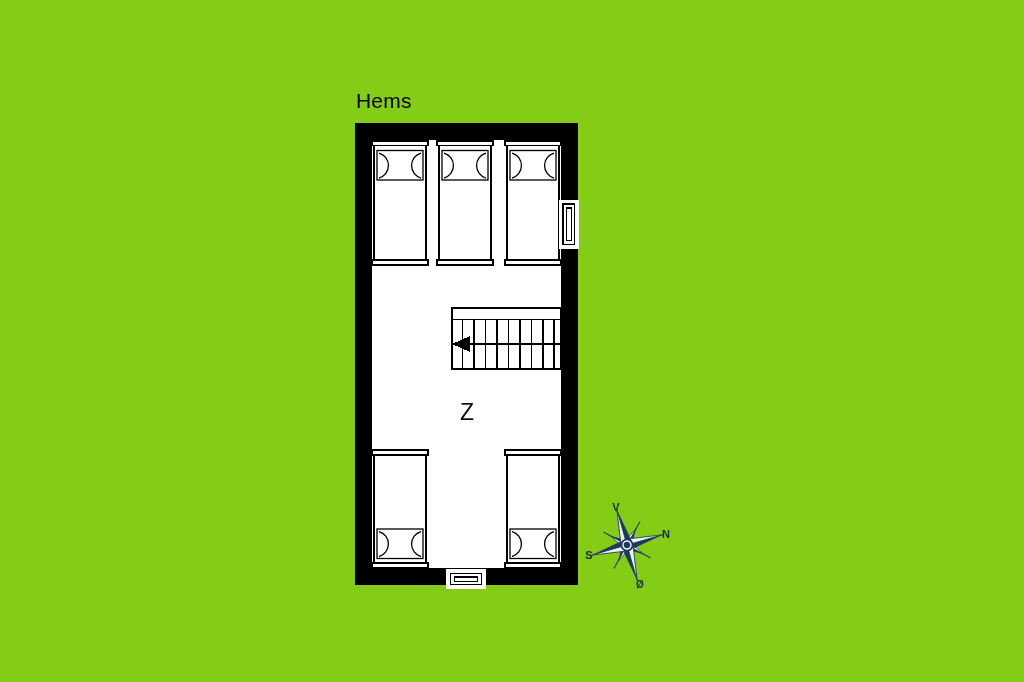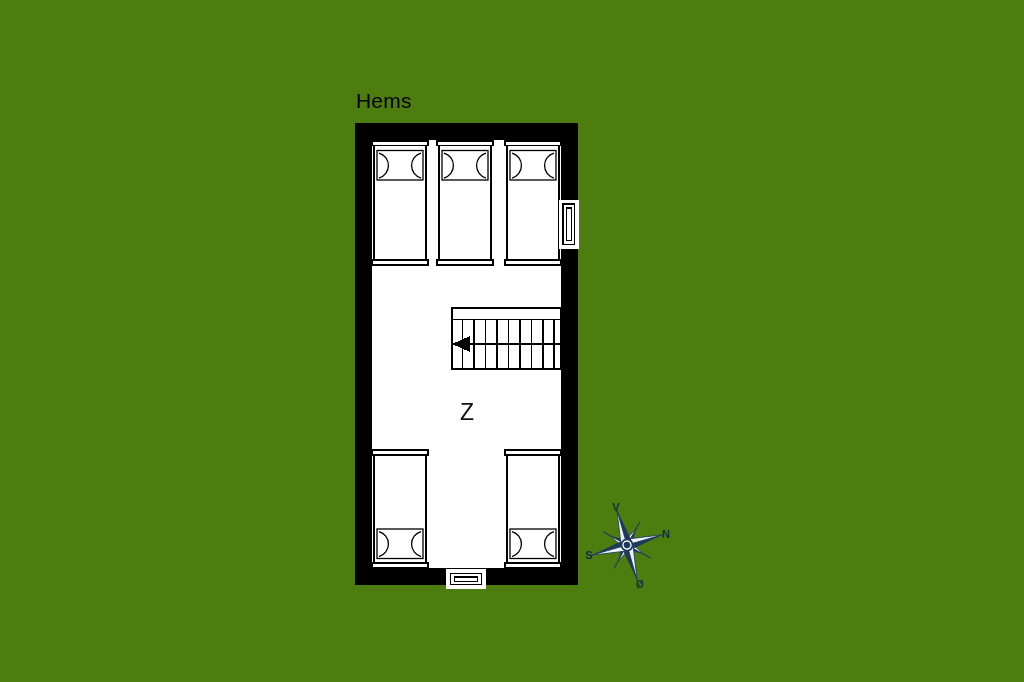--- a/index.html
+++ b/index.html
@@ -1,18 +1,18 @@
 <!DOCTYPE html>
 <html><head>
 <meta charset="utf-8">
 <style>
   html,body{margin:0;padding:0;background:#ffffff;}
   body{width:1024px;height:682px;position:relative;overflow:hidden;
        font-family:"Liberation Sans", sans-serif;}
-  #canvas{position:absolute;inset:0;background:#4d7c0f;outline:1px solid #f2f2f2;}
+  #canvas{position:absolute;inset:0;background:#84cc16;outline:1px solid #f2f2f2;}
   .plan-title{position:absolute;left:356px;top:89px;font-size:21px;color:#000;
               letter-spacing:0.2px;}
   svg{position:absolute;left:0;top:0;}
   svg text{font-family:"Liberation Sans", sans-serif;}
   .crisp{shape-rendering:crispEdges;}
   .ln{stroke:#000;stroke-width:1.3;fill:none;}
   .lnfill{stroke:#000;stroke-width:1.3;fill:#ffffff;}
   .room-z{font-size:23px;fill:#111;}
   .compass-label{font-size:11px;font-weight:bold;fill:#142c47;}
   .compass-label-small{font-size:10px;font-weight:bold;fill:#142c47;}

